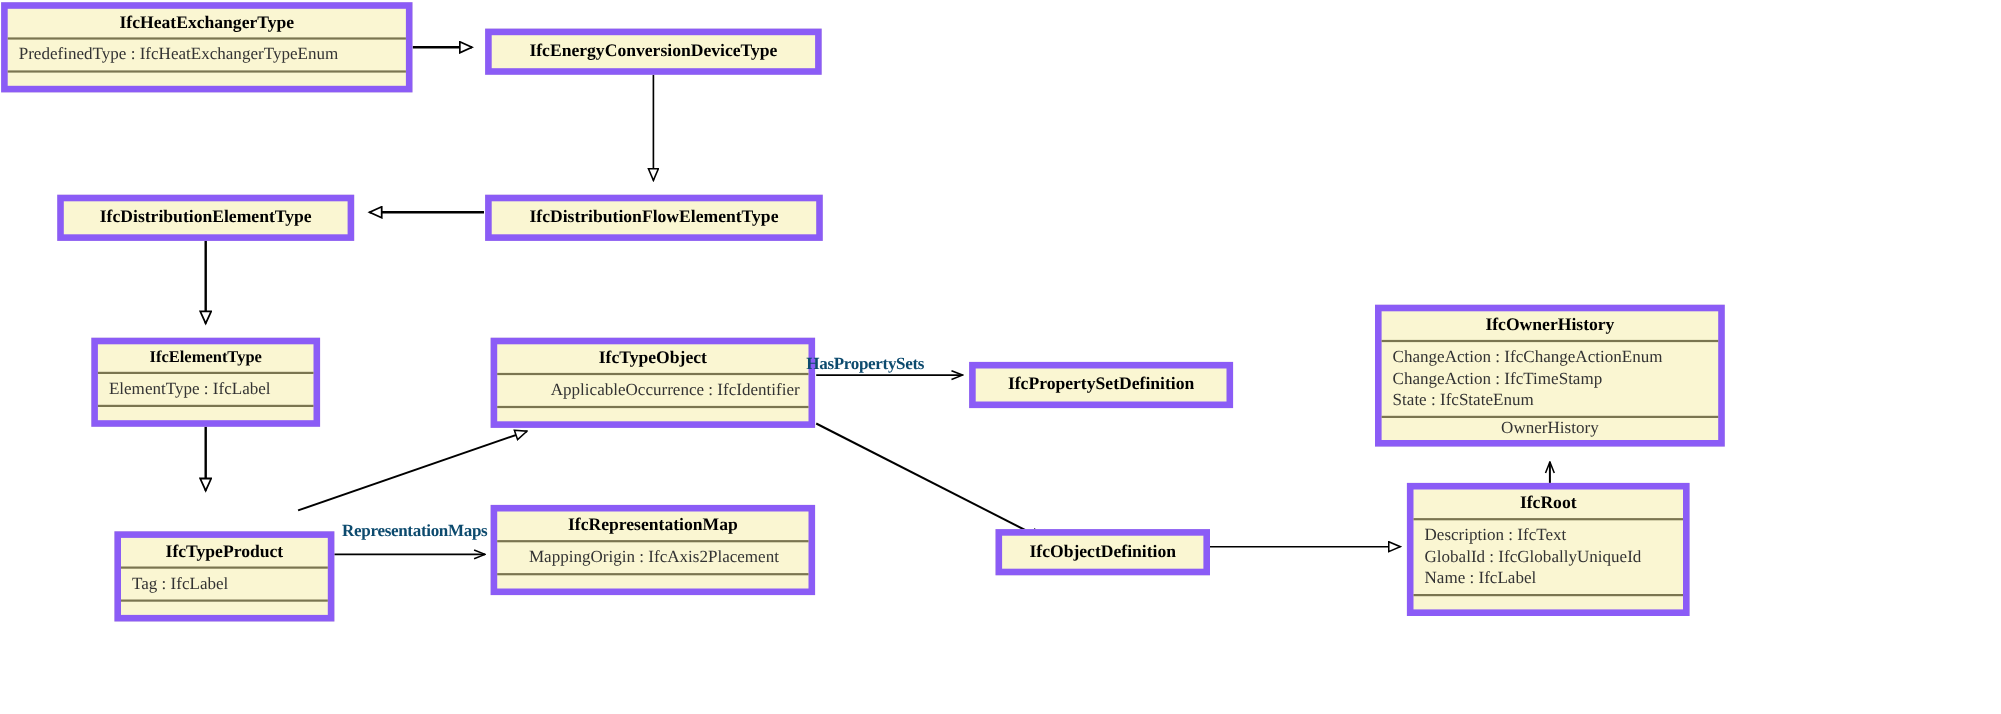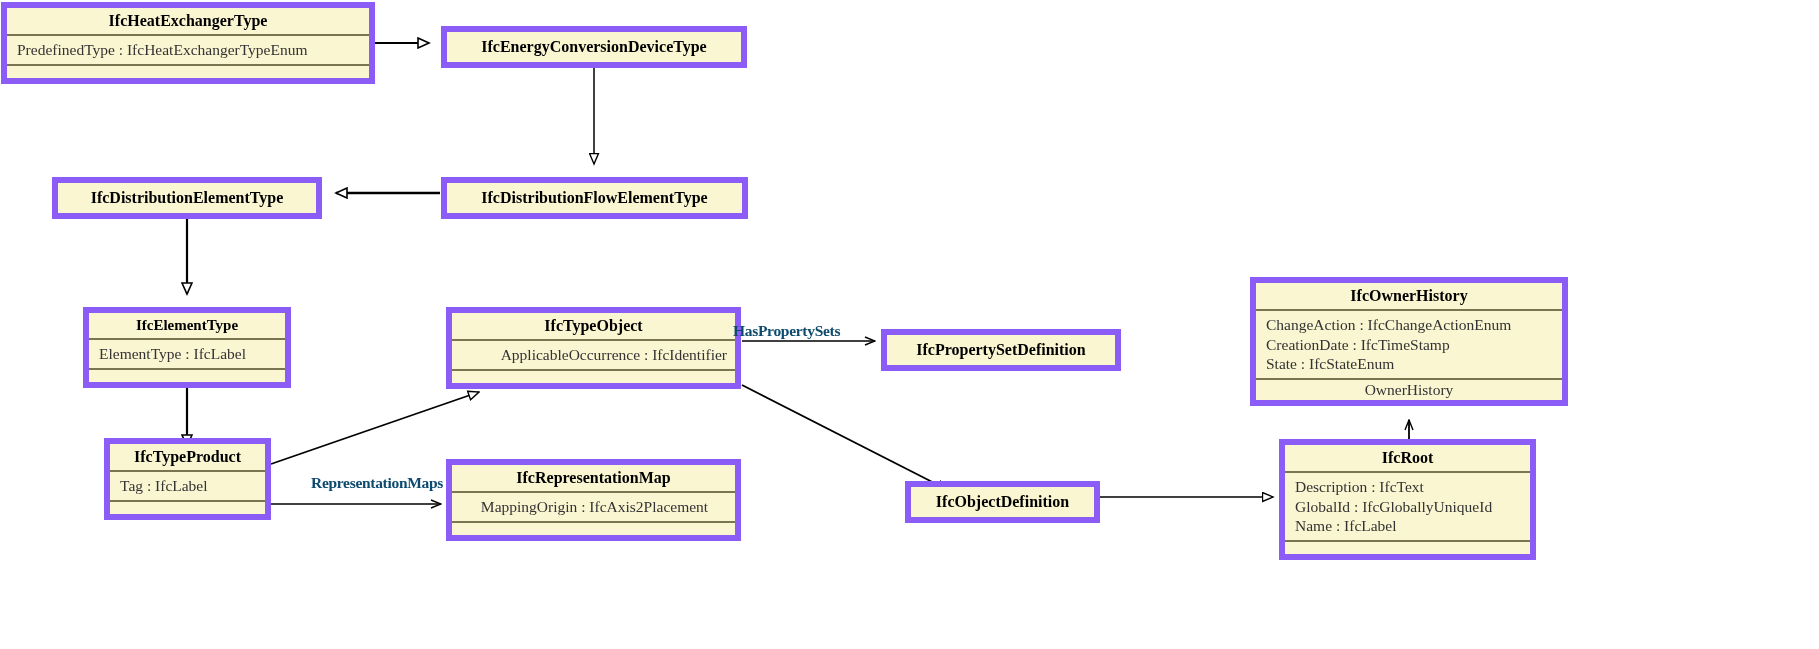--- a/index.html
+++ b/index.html
@@ -107,30 +107,30 @@
 
   <div class="cls" style="left:881px;top:329px;width:240px;">
     <div class="title" style="font-size:16px;padding:6px 20px;">IfcPropertySetDefinition</div>
   </div>
 
   <div class="cls" style="left:1250px;top:277px;width:318px;">
     <div class="title" style="font-size:16px;">IfcOwnerHistory</div>
     <div class="sep"></div>
     <div class="attrs">
       <div style="font-size:15.5px;">ChangeAction : IfcChangeActionEnum</div>
-      <div style="font-size:15.5px;">CreationDate : IfcTimeStamp</div>
+      <div style="font-size:15.5px;">ChangeAction : IfcTimeStamp</div>
       <div style="font-size:15.5px;">State : IfcStateEnum</div>
     </div>
     <div class="sep"></div>
     <div class="ops">
       <div style="font-size:15.5px;">OwnerHistory</div>
     </div>
   </div>
 
-  <div class="cls" style="left:104px;top:438px;width:167px;">
+  <div class="cls" style="left:104px;top:483px;width:200px;">
     <div class="title" style="font-size:16px;">IfcTypeProduct</div>
     <div class="sep"></div>
     <div class="attrs">
       <div style="font-size:15.5px;">Tag : IfcLabel</div>
     </div>
     <div class="sep"></div>
     <div class="ops"></div>
   </div>
 
   <div class="cls" style="left:446px;top:459px;width:295px;">

